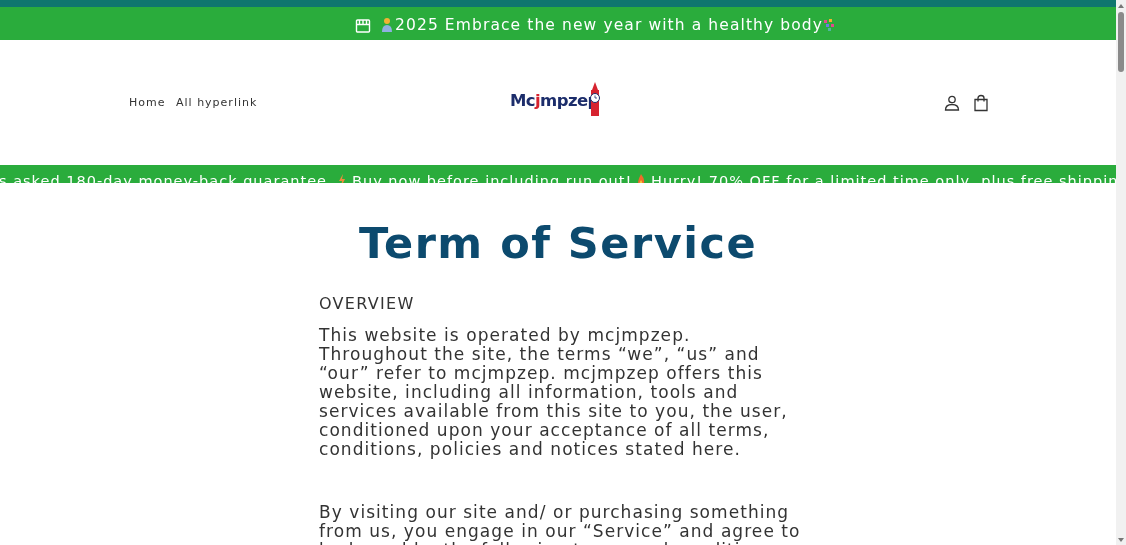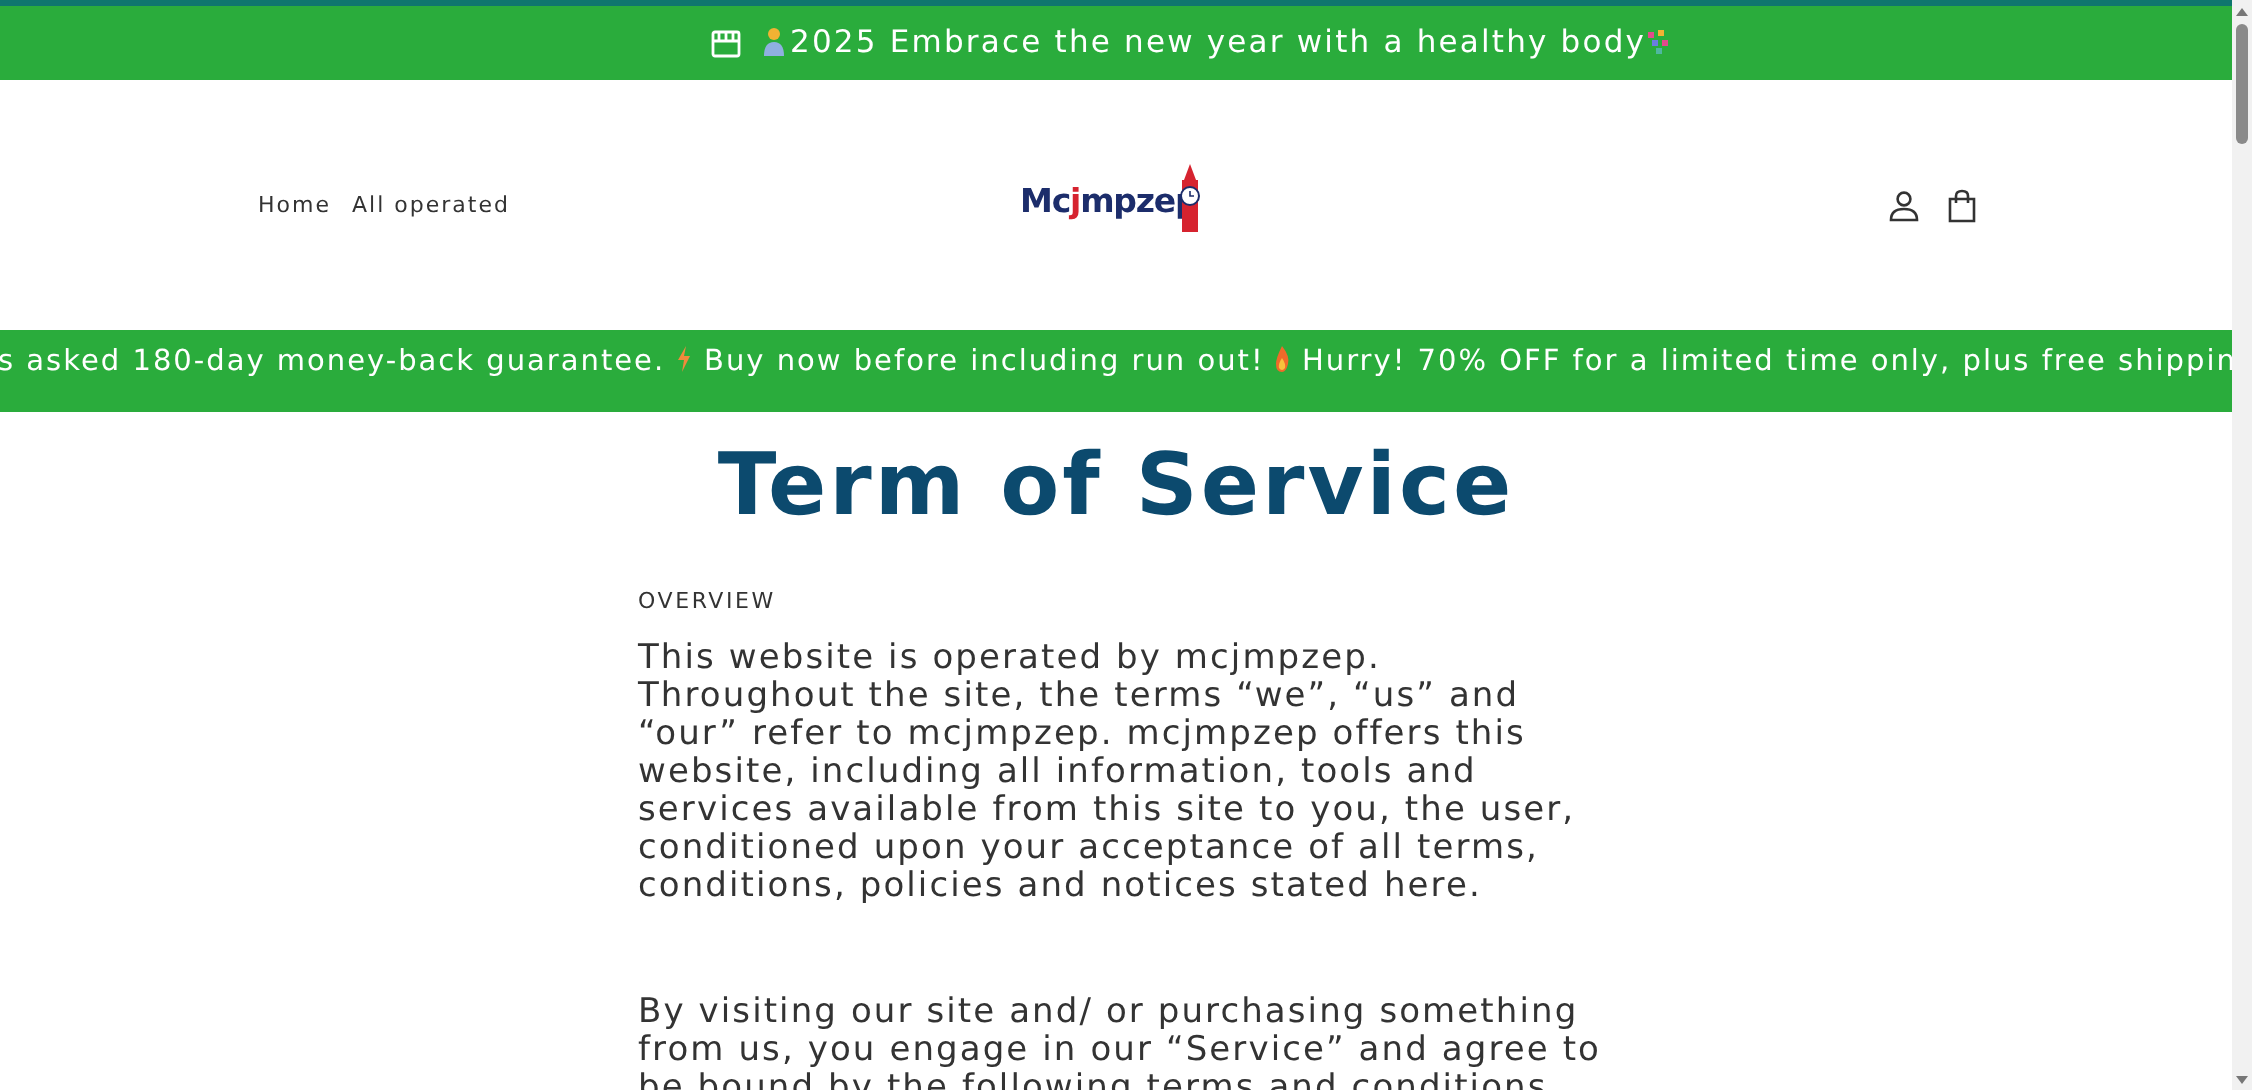--- a/index.html
+++ b/index.html
@@ -1,40 +1,40 @@
 <!DOCTYPE html>
 <html><head>
 <meta charset="utf-8">
 <style>
   * { box-sizing: border-box; margin: 0; padding: 0; }
   html, body { width: 1126px; height: 545px; overflow: hidden; background: #ffffff; }
   body { font-family: "DejaVu Sans", sans-serif; color: #121212; position: relative; }
   .page { position: absolute; left: 0; top: 0; width: 1116px; height: 545px; overflow: hidden; }
 
-  .announce { position: absolute; left: 0; top: 0; width: 1116px; height: 40px; background: #2aac3c; border-top: 3px solid #0f766e; display: flex; align-items: center; justify-content: center; color: #fff; }
+  .announce { position: absolute; left: 0; top: 0; width: 1116px; height: 40px; background: #2aac3c; border-top: 7px solid #0f766e; display: flex; align-items: center; justify-content: center; color: #fff; }
   .announce .store-icon { position: absolute; left: 355px; top: 11px; width: 16px; height: 16px; }
   .announce .text { position: absolute; left: 381px; top: 9px; font-size: 15.5px; letter-spacing: 1.1px; white-space: nowrap; }
   .emoji-person { display: inline-block; width: 12px; height: 15px; vertical-align: -2px; margin-right: 2px; }
   .emoji-confetti { display: inline-block; width: 12px; height: 13px; vertical-align: -1px; }
 
   .header { position: absolute; left: 0; top: 40px; width: 1116px; height: 125px; }
   .nav-link { position: absolute; top: 56px; font-size: 11px; letter-spacing: 1px; color: #333; text-decoration: none; }
   .logo { position: absolute; left: 510px; top: 42px; width: 92px; height: 34px; }
   .logo .word { position: absolute; left: 0; top: 9px; font-family: "DejaVu Sans", sans-serif; font-weight: bold; font-size: 16.5px; color: #1c2d6b; letter-spacing: -0.6px; }
   .logo .word .j { color: #d6232f; }
   .icon-btn { position: absolute; top: 54px; width: 18px; height: 18px; }
 
-  .marquee { position: absolute; left: 0; top: 165px; width: 1116px; height: 41px; background: #2aac3c; color: #fff; overflow: hidden; }
+  .marquee { position: absolute; left: 0; top: 165px; width: 1116px; height: 18px; background: #2aac3c; color: #fff; overflow: hidden; }
   .marquee .item { position: absolute; top: 8px; white-space: nowrap; font-size: 14.5px; letter-spacing: 1px; }
   .flame { display: inline-block; width: 8px; height: 13px; vertical-align: -1px; margin-right: 6px; }
 
   .title { position: absolute; left: 0; top: 218px; width: 1116px; text-align: center; font-size: 43px; font-weight: bold; letter-spacing: 1.5px; color: #0c4a6e; }
 
   .content { position: absolute; left: 319px; top: 294px; width: 482px; color: #333; }
-  .content .h { font-size: 11px; letter-spacing: 1.3px; margin-bottom: 13px; }
+  .content .h { font-size: 16px; letter-spacing: 1.3px; margin-bottom: 13px; }
   .content p { font-size: 17px; line-height: 19px; letter-spacing: 1.05px; margin-bottom: 44px; }
 
   .scrollbar { position: absolute; left: 1116px; top: 0; width: 10px; height: 545px; background: #f1f1f1; }
   .scroll-up { position: absolute; left: 2px; top: 4px; width: 0; height: 0; border-left: 3px solid transparent; border-right: 3px solid transparent; border-bottom: 4px solid #777; }
   .scroll-down { position: absolute; left: 2px; bottom: 3px; width: 0; height: 0; border-left: 3px solid transparent; border-right: 3px solid transparent; border-top: 4px solid #777; }
   .scroll-thumb { position: absolute; left: 2px; top: 12px; width: 6px; height: 60px; background: #8a8a8a; border-radius: 3px; }
 </style>
 </head>
 <body>
 
@@ -54,21 +54,21 @@
         <rect x="6" y="1" width="3" height="3" fill="#f2b233"></rect>
         <rect x="3" y="6" width="3" height="3" fill="#6a7ee0"></rect>
         <rect x="8" y="6" width="3" height="3" fill="#e24b8b"></rect>
         <rect x="5" y="10" width="3" height="3" fill="#4fb7a0"></rect>
       </svg>
     </span>
   </div>
 
   <div class="header">
     <a class="nav-link" style="left:129px">Home</a>
-    <a class="nav-link" style="left:176px">All operated</a>
+    <a class="nav-link" style="left:176px">All hyperlink</a>
 
     <div class="logo">
       <span class="word"><span>Mc</span><span class="j">j</span><span>mpzep</span></span>
       <svg style="position:absolute;left:78px;top:0" width="14" height="34" viewBox="0 0 14 34">
         <path d="M7 0 L10 8 L4 8Z" fill="#d6232f"></path>
         <rect x="3" y="8" width="8" height="26" fill="#d6232f"></rect>
         <circle cx="7" cy="16" r="4.5" fill="#fff" stroke="#1c2d6b" stroke-width="1"></circle>
         <path d="M7 13.5V16H9" stroke="#1c2d6b" stroke-width="0.8" fill="none"></path>
       </svg>
     </div>

